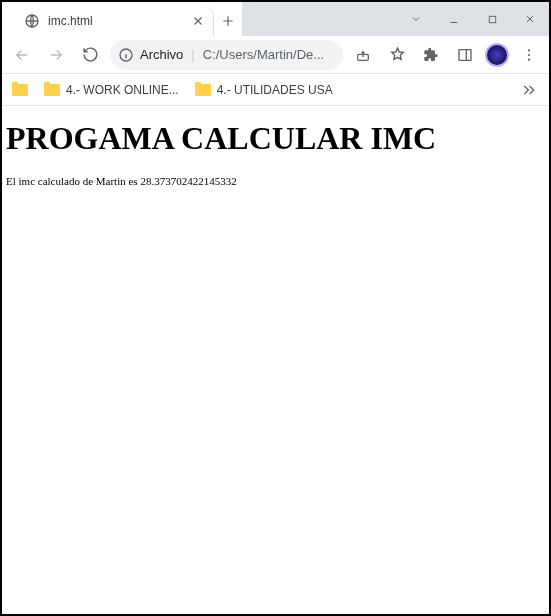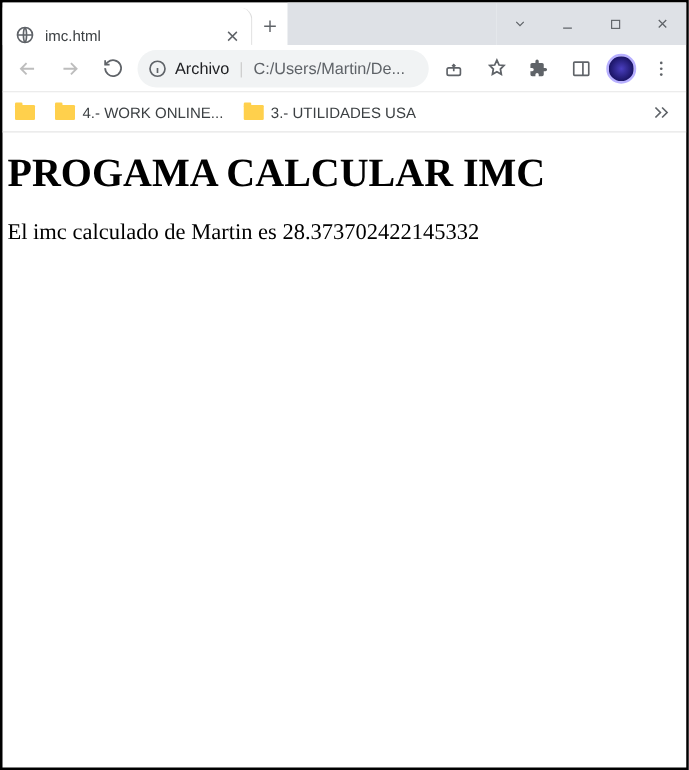--- a/index.html
+++ b/index.html
@@ -12,29 +12,30 @@
     overflow: hidden;
   }
   .titlebar {
     height: 34px;
     background: #fff;
     display: flex;
     align-items: stretch;
   }
   .tab {
     display: flex;
-    align-items: flex-end;
+    align-items: center;
     background: #fff;
     border-top-right-radius: 10px;
     border-top-left-radius: 0;
     padding: 0 8px 0 10px;
     gap: 8px;
     min-width: 200px;
     border-right: 1px solid #ddd;
     margin-top: 4px;
+    margin-left: 12px;
   }
   .tab .globe {
     width: 16px; height: 16px; color: #5f6368;
   }
   .tab-title { font-size: 12px; color: #3c4043; flex: 1; }
   .tab-close { width: 14px; height: 14px; color: #5f6368; cursor: pointer; }
   .new-tab {
     width: 28px; display: flex; align-items: center; justify-content: center;
     color: #5f6368; cursor: pointer; margin-top: 4px;
   }
@@ -116,21 +117,21 @@
     padding: 14px 4px;
     font-family: "Times New Roman", Times, serif;
     color: #000;
   }
   .content h1 {
     font-size: 32px;
     font-weight: bold;
     margin-bottom: 18px;
   }
   .content p {
-    font-size: 18px;
+    font-size: 11px;
   }
   svg { display:block; }
 </style>
 </head>
 <body>
 
 <div class="titlebar">
   <div class="tab">
     <span>
       <svg class="globe" viewBox="0 0 24 24" fill="none" stroke="currentColor" stroke-width="2">
@@ -238,21 +239,21 @@
 <div class="bookmarks">
   <div class="bookmark">
     <span class="folder-icon"></span>
   </div>
   <div class="bookmark">
     <span class="folder-icon"></span>
     <span>4.- WORK ONLINE...</span>
   </div>
   <div class="bookmark">
     <span class="folder-icon"></span>
-    <span>3.- UTILIDADES USA</span>
+    <span>4.- UTILIDADES USA</span>
   </div>
   <div class="bm-spacer"></div>
   <div class="chev">
     <svg width="16" height="16" viewBox="0 0 24 24" fill="none" stroke="currentColor" stroke-width="2">
         <path d="M13 6l6 6-6 6M5 6l6 6-6 6"></path>
       </svg>
   </div>
 </div>
 
 <div class="content">

